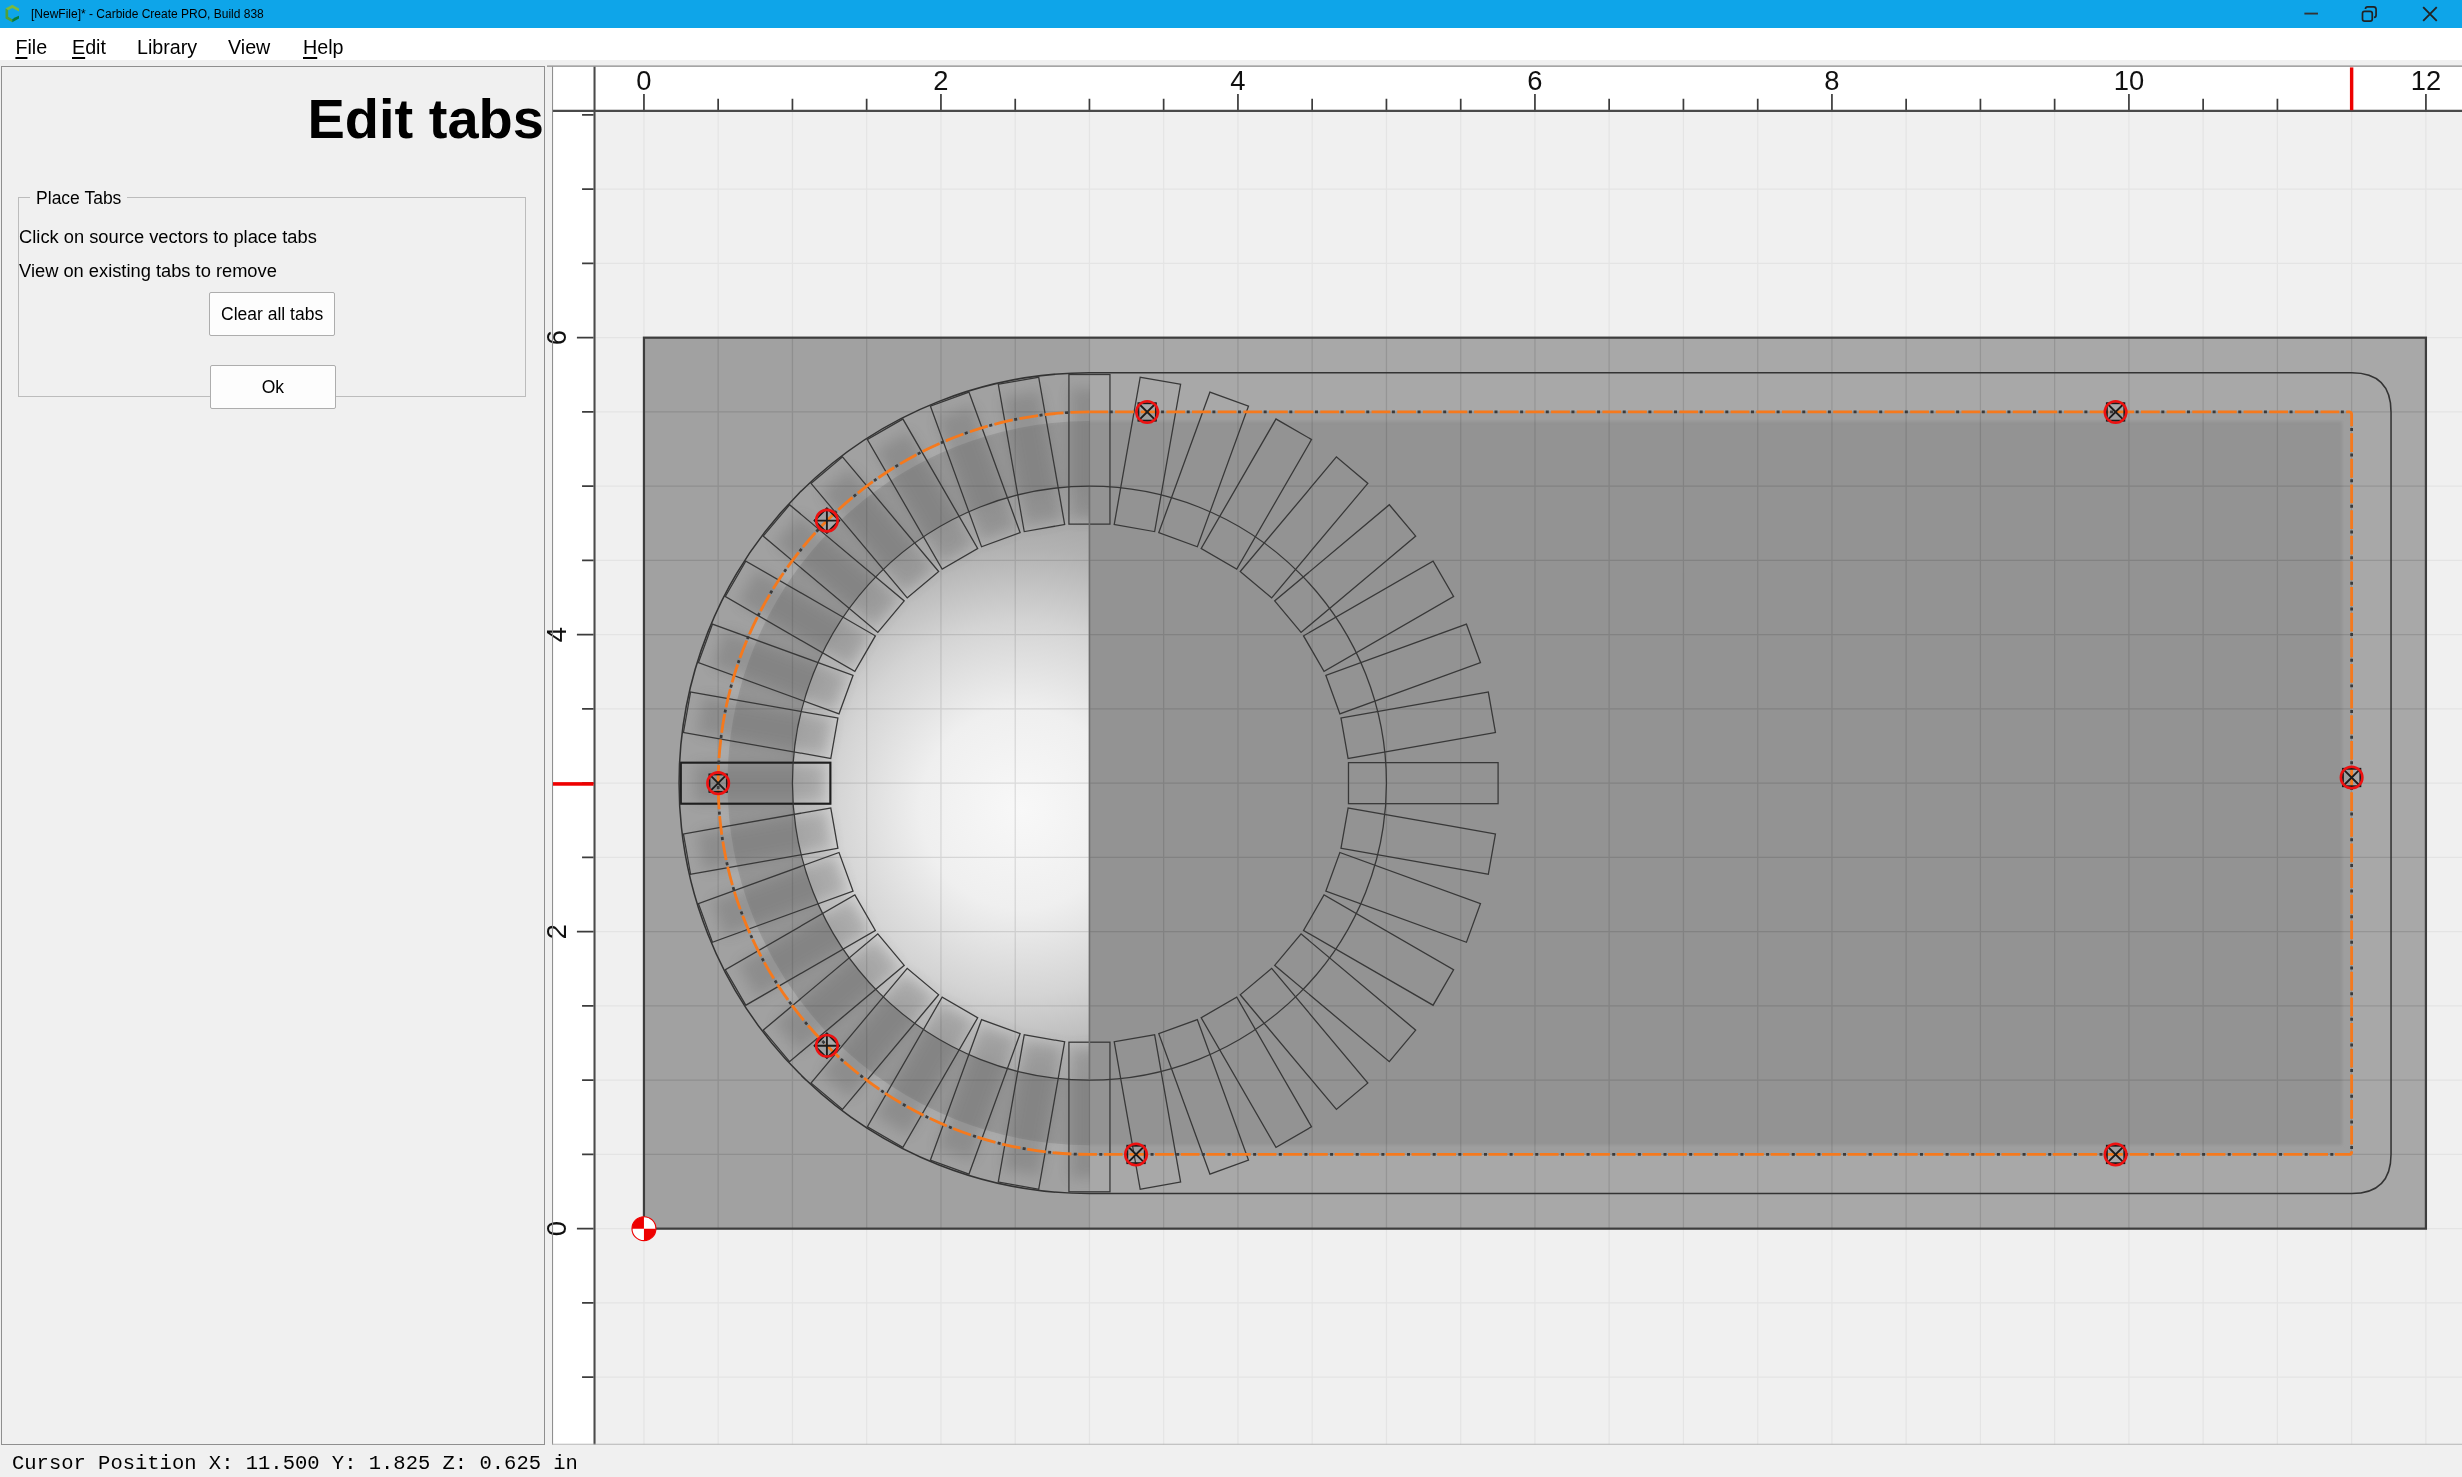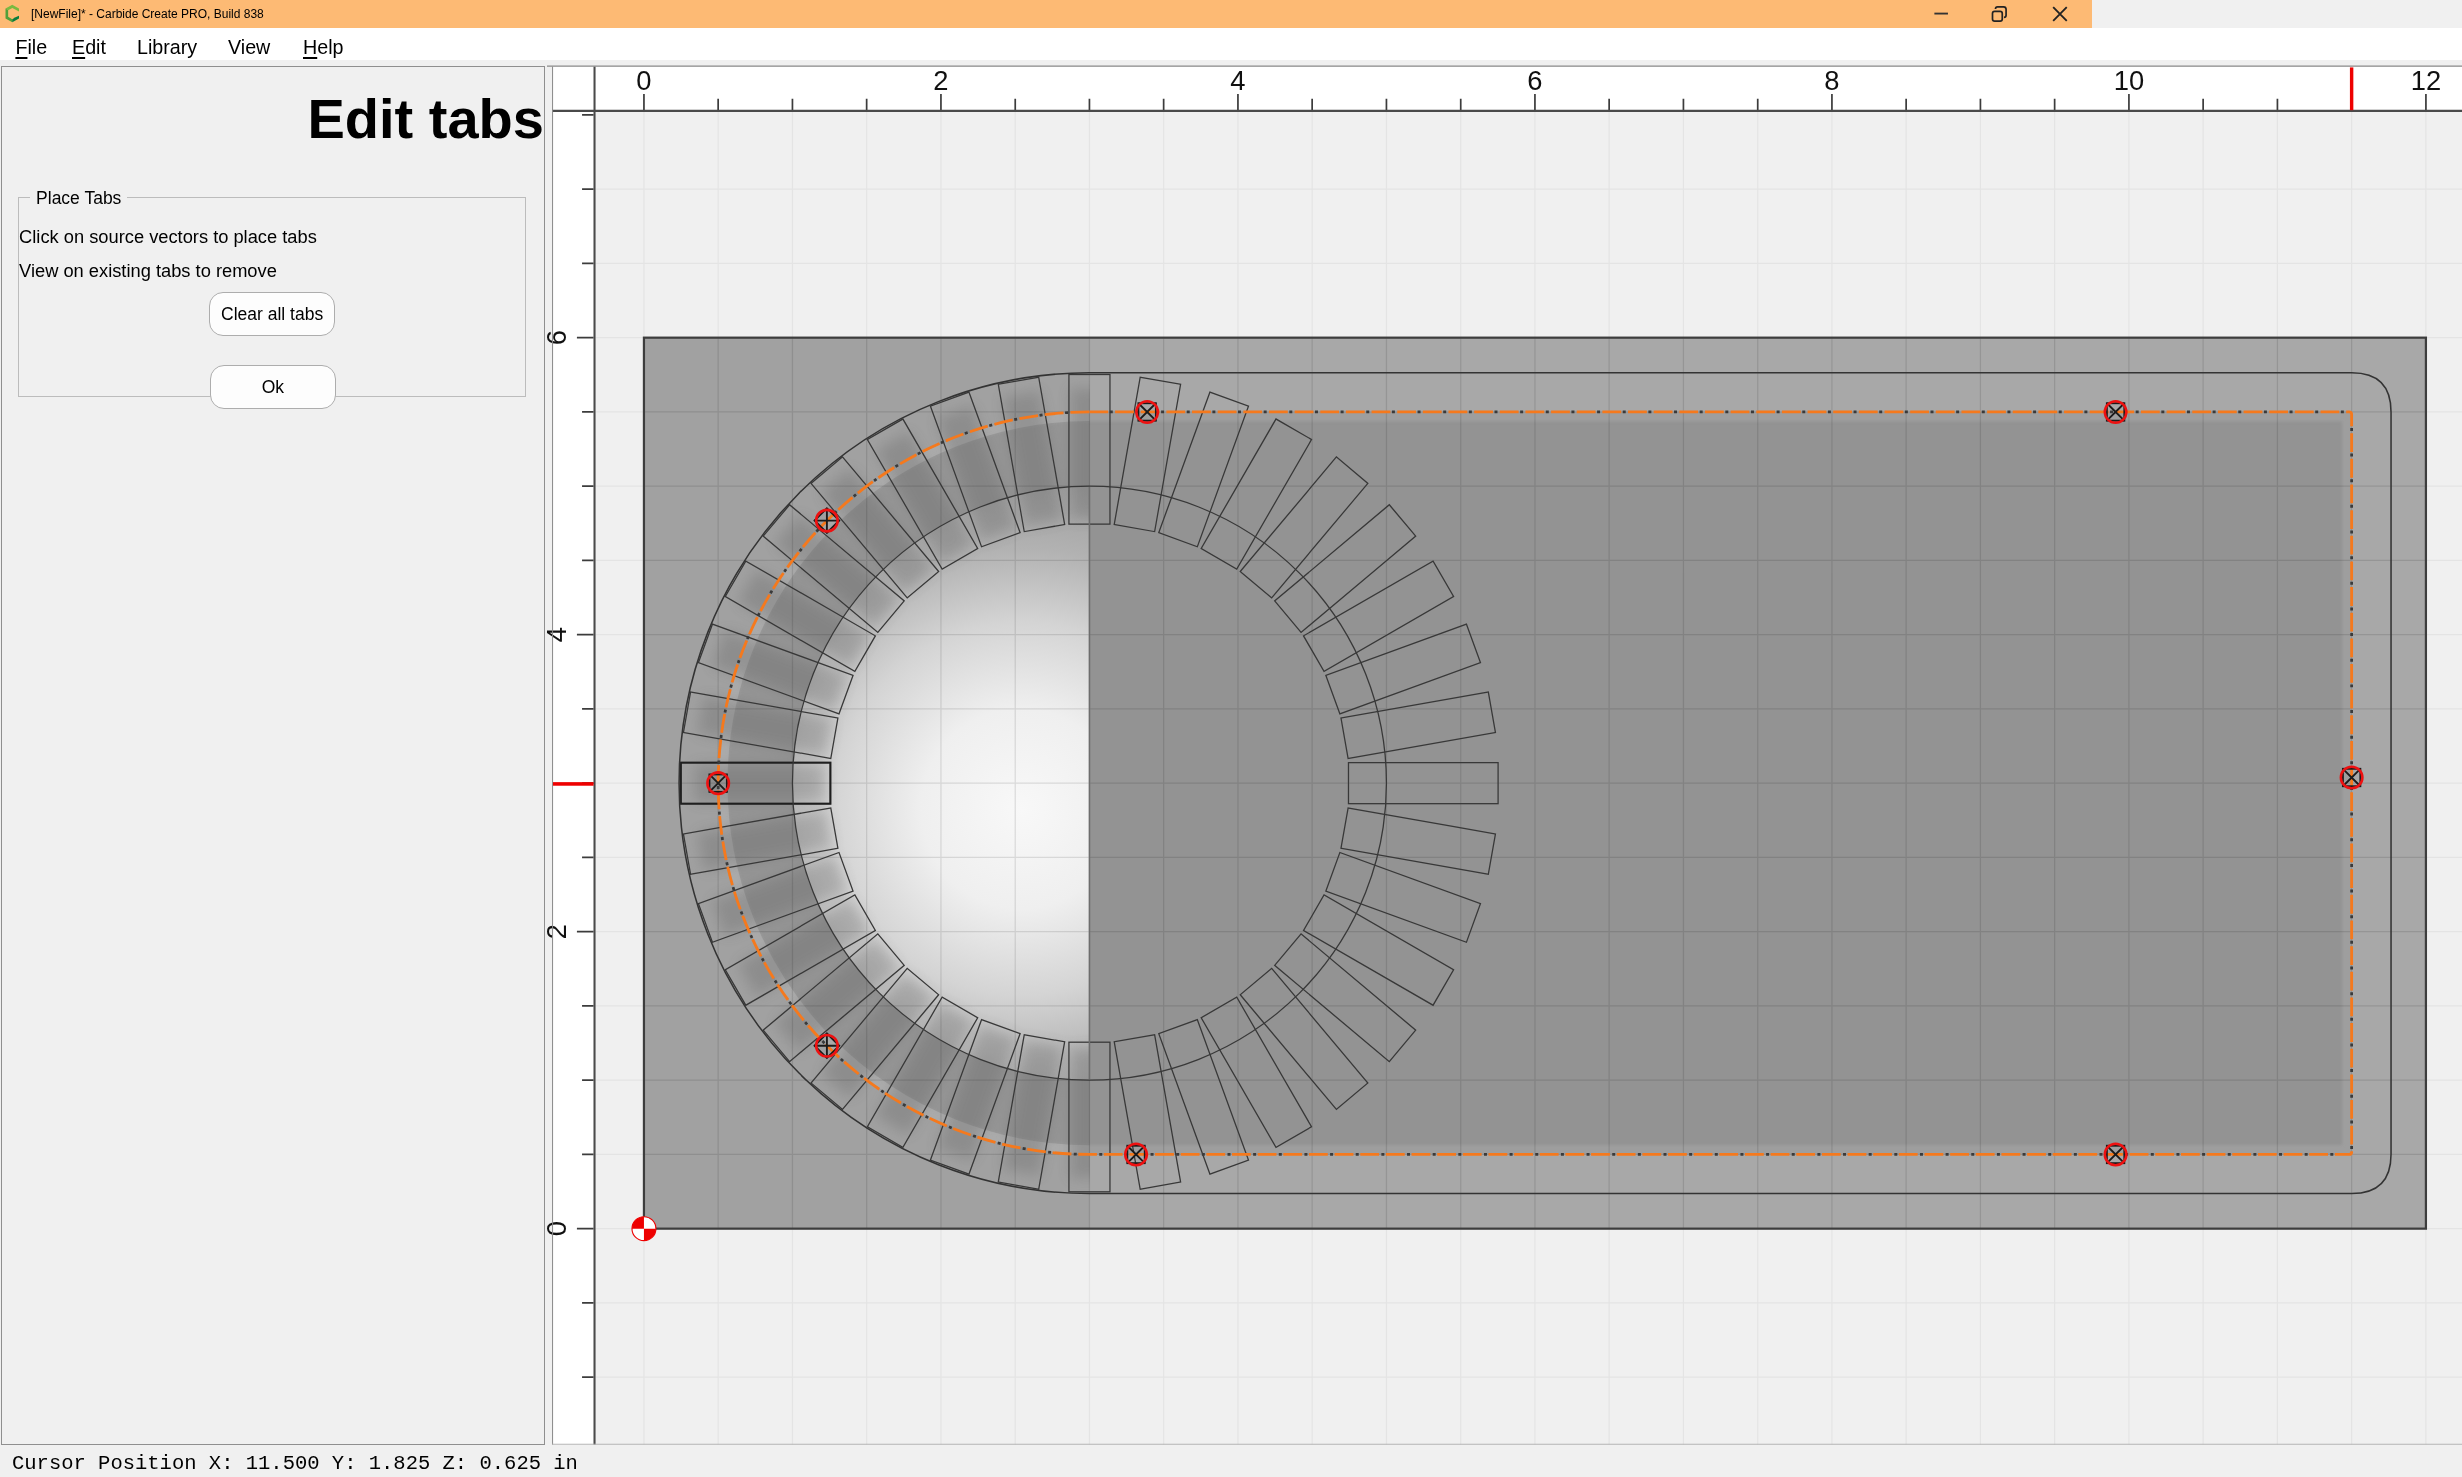--- a/index.html
+++ b/index.html
@@ -1,27 +1,27 @@
 <!DOCTYPE html>
 <html style="font-size:13.7px"><head><meta charset="utf-8"><style>
 *{margin:0;padding:0;box-sizing:border-box}
 html,body{width:2462px;height:1477px;overflow:hidden;background:#f0f0f0;
 font-family:"Liberation Sans",sans-serif;-webkit-font-smoothing:antialiased}
-#titlebar{position:absolute;left:0;top:0;width:2092px;height:28px;background:#fdba74}
+#titlebar{position:absolute;left:0;top:0;width:2462px;height:28px;background:#0ea5e9}
 #titlebar .t{position:absolute;left:31px;top:0;line-height:28px;font-size:12px;color:#000}
 #menubar{position:absolute;left:0;top:28px;width:2462px;height:32px;background:#ffffff}
 .mi{position:absolute;top:0;font-size:19.7px;color:#000;line-height:38px}
 .mi u{text-decoration-thickness:2.1px;text-underline-offset:3.4px}
 #panel{position:absolute;left:0.9px;top:66px;width:544px;height:1379px;background:#f0f0f0;border:1.4px solid #8f8f8f}
 #ptitle{position:absolute;left:0;top:19px;width:100%;text-align:right;font-size:56px;font-weight:bold;color:#000}
 #gbox{position:absolute;left:16.2px;top:130px;width:508px;height:200px;border:1.2px solid #bcbcbc}
 #glabel{position:absolute;left:11px;top:-10.3px;background:#f0f0f0;padding:0 6px;font-size:17.5px;color:#000}
 .cline{position:absolute;left:0;width:100%;text-align:left;font-size:18.3px;color:#000}
 .btn{position:absolute;left:208px;width:126px;height:44px;background:#fdfdfd;border:1.2px solid #adadad;
-border-radius:14px;font-size:17.5px;color:#000;text-align:center;display:flex;align-items:center;justify-content:center}
+border-radius:2px;font-size:17.5px;color:#000;text-align:center;display:flex;align-items:center;justify-content:center}
 #status{position:absolute;left:12px;top:1445px;width:2450px;height:32.5px;
 font-family:"Liberation Mono",monospace;font-size:20.5px;color:#000;line-height:37px;white-space:pre}
 #wbtn{position:absolute;right:0;top:0;width:171px;height:28px}
 </style></head><body>
 <div id="titlebar">
     <svg width="14.5" height="19" viewBox="0 0 17 22" style="position:absolute;left:5.1px;top:4.3px">
       <path d="M8.5,0.6 L16.4,5.2 L16.4,8.6 L8.6,4.5 L3.7,7.2 L0.6,5.2 Z" fill="#79ba40"></path>
       <path d="M0.6,5.2 L3.7,7.2 L3.7,14.9 L8.5,17.7 L8.5,21.4 L0.6,16.8 Z" fill="#50a03a"></path>
       <path d="M8.5,21.4 L8.5,17.7 L12.3,15.5 L16.4,13.6 L16.4,16.8 Z" fill="#087d3d"></path>
     </svg>

